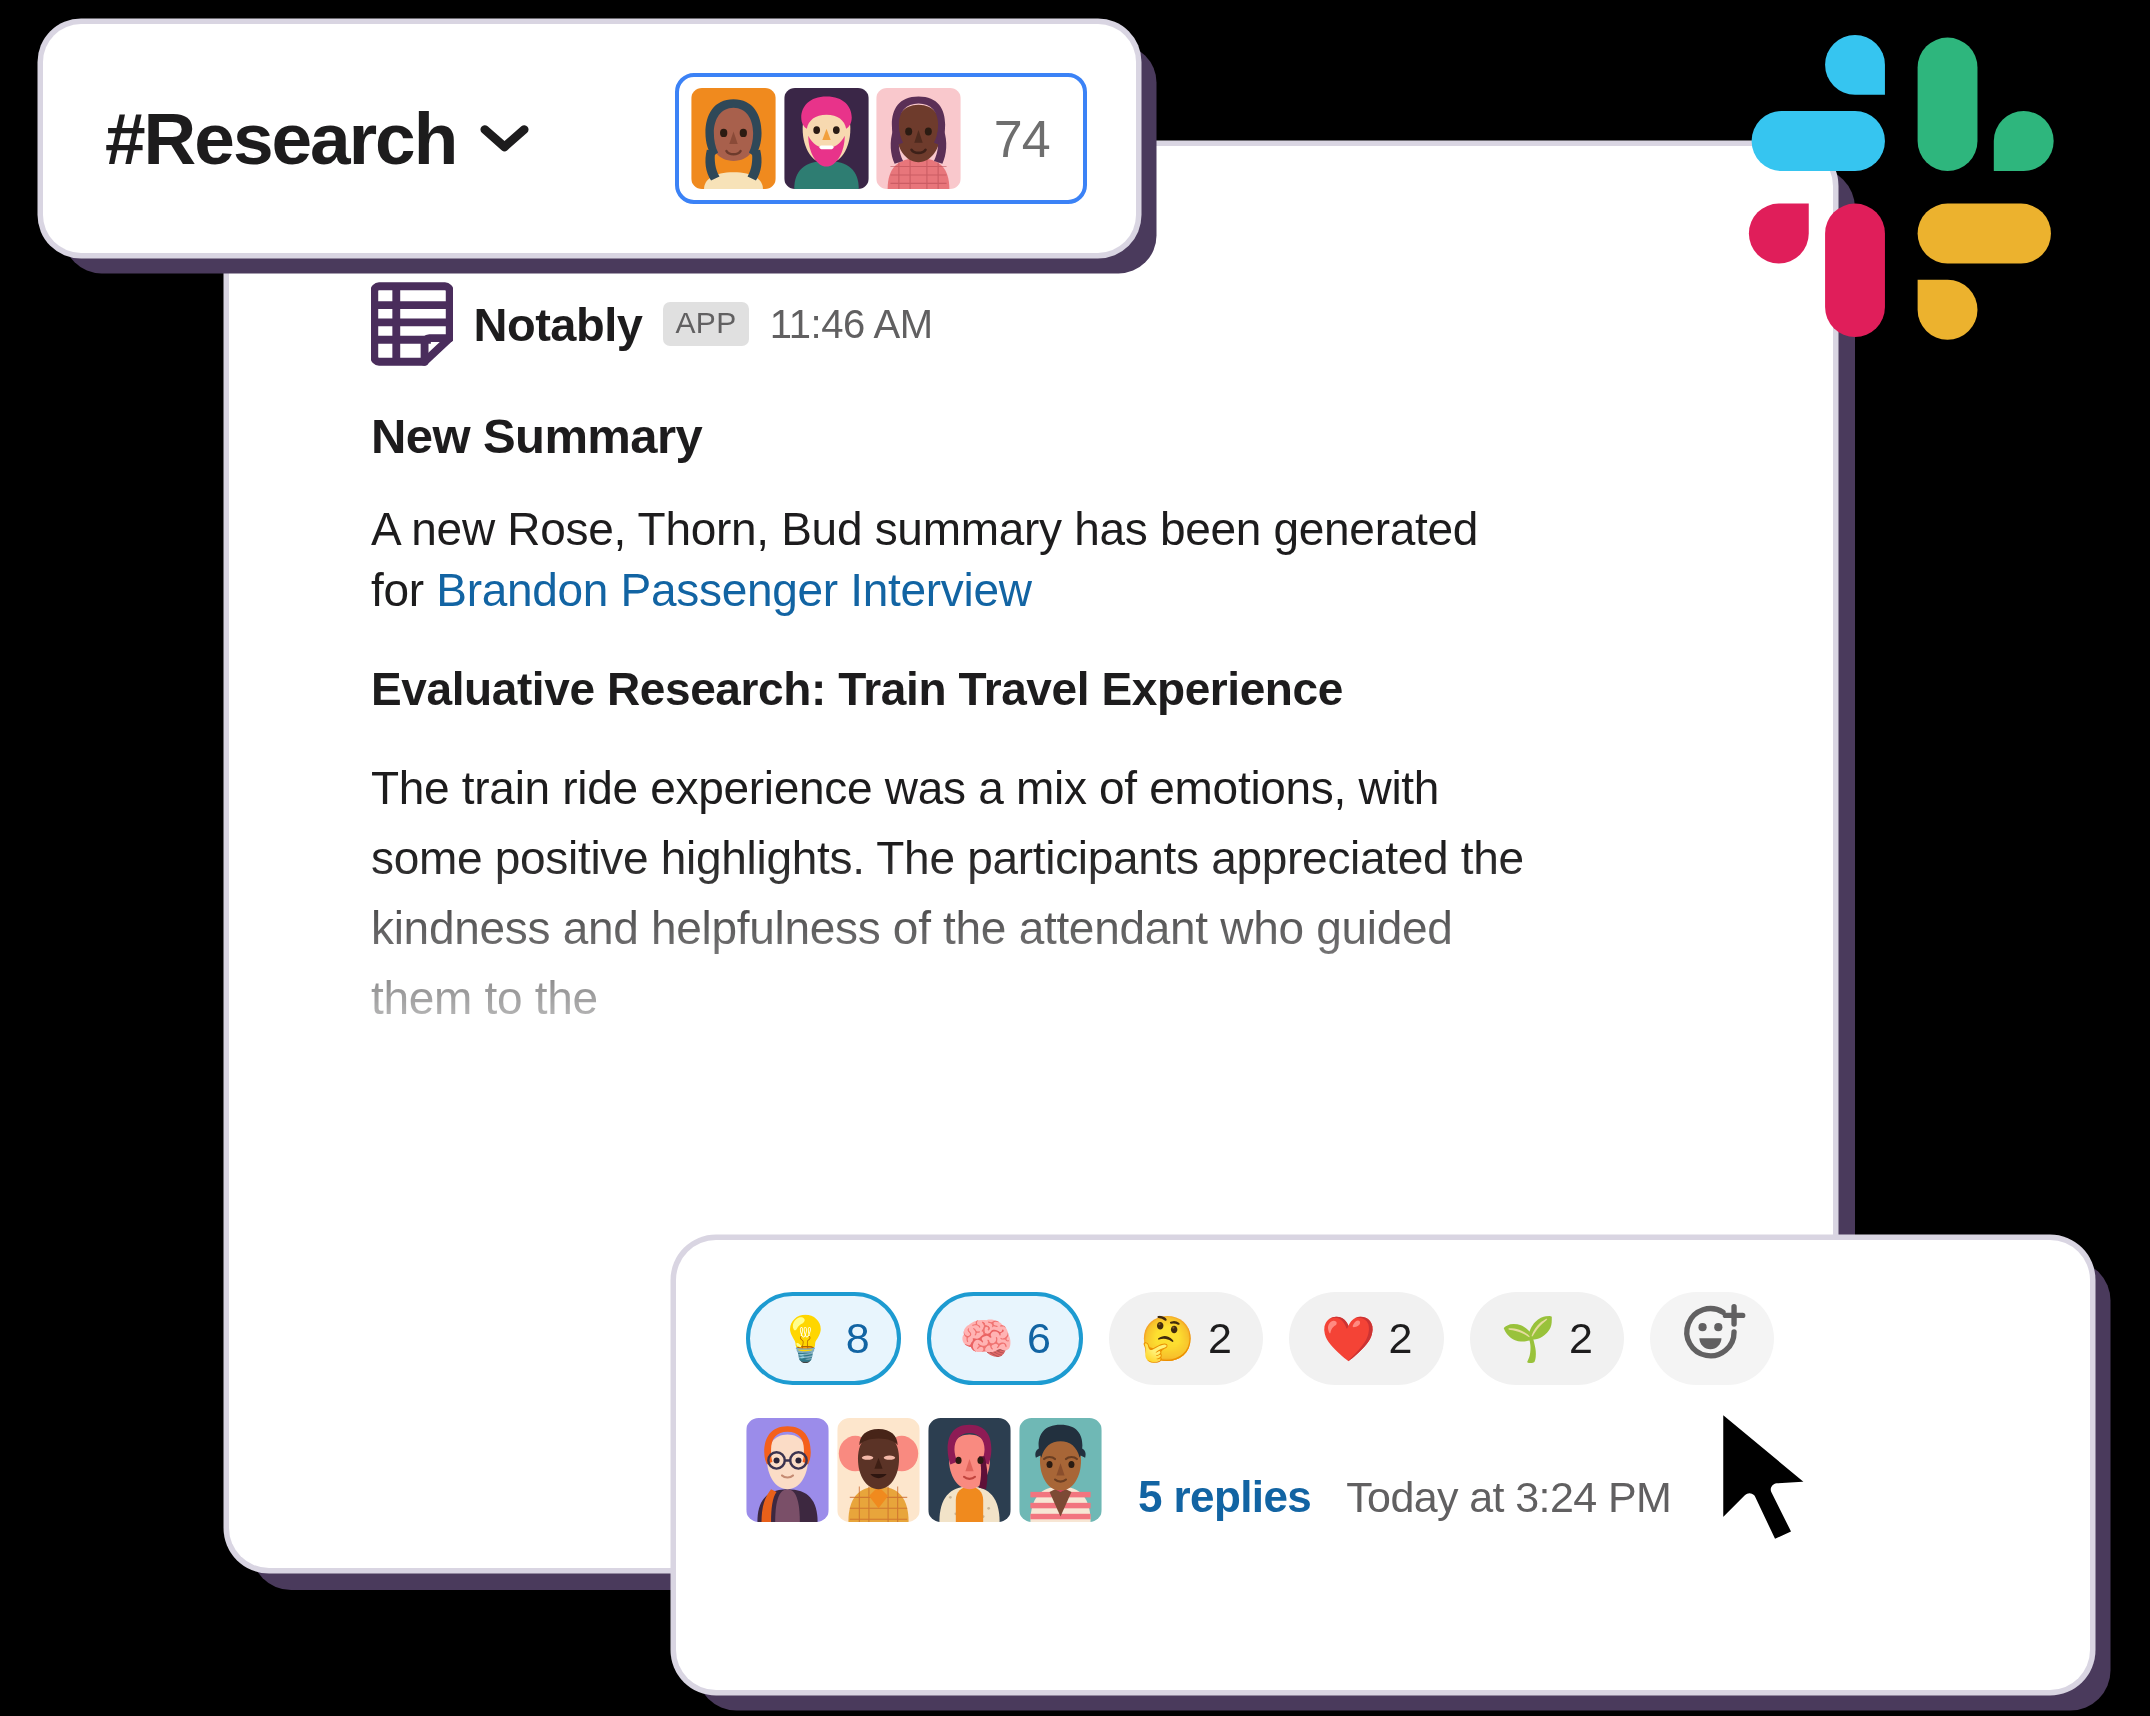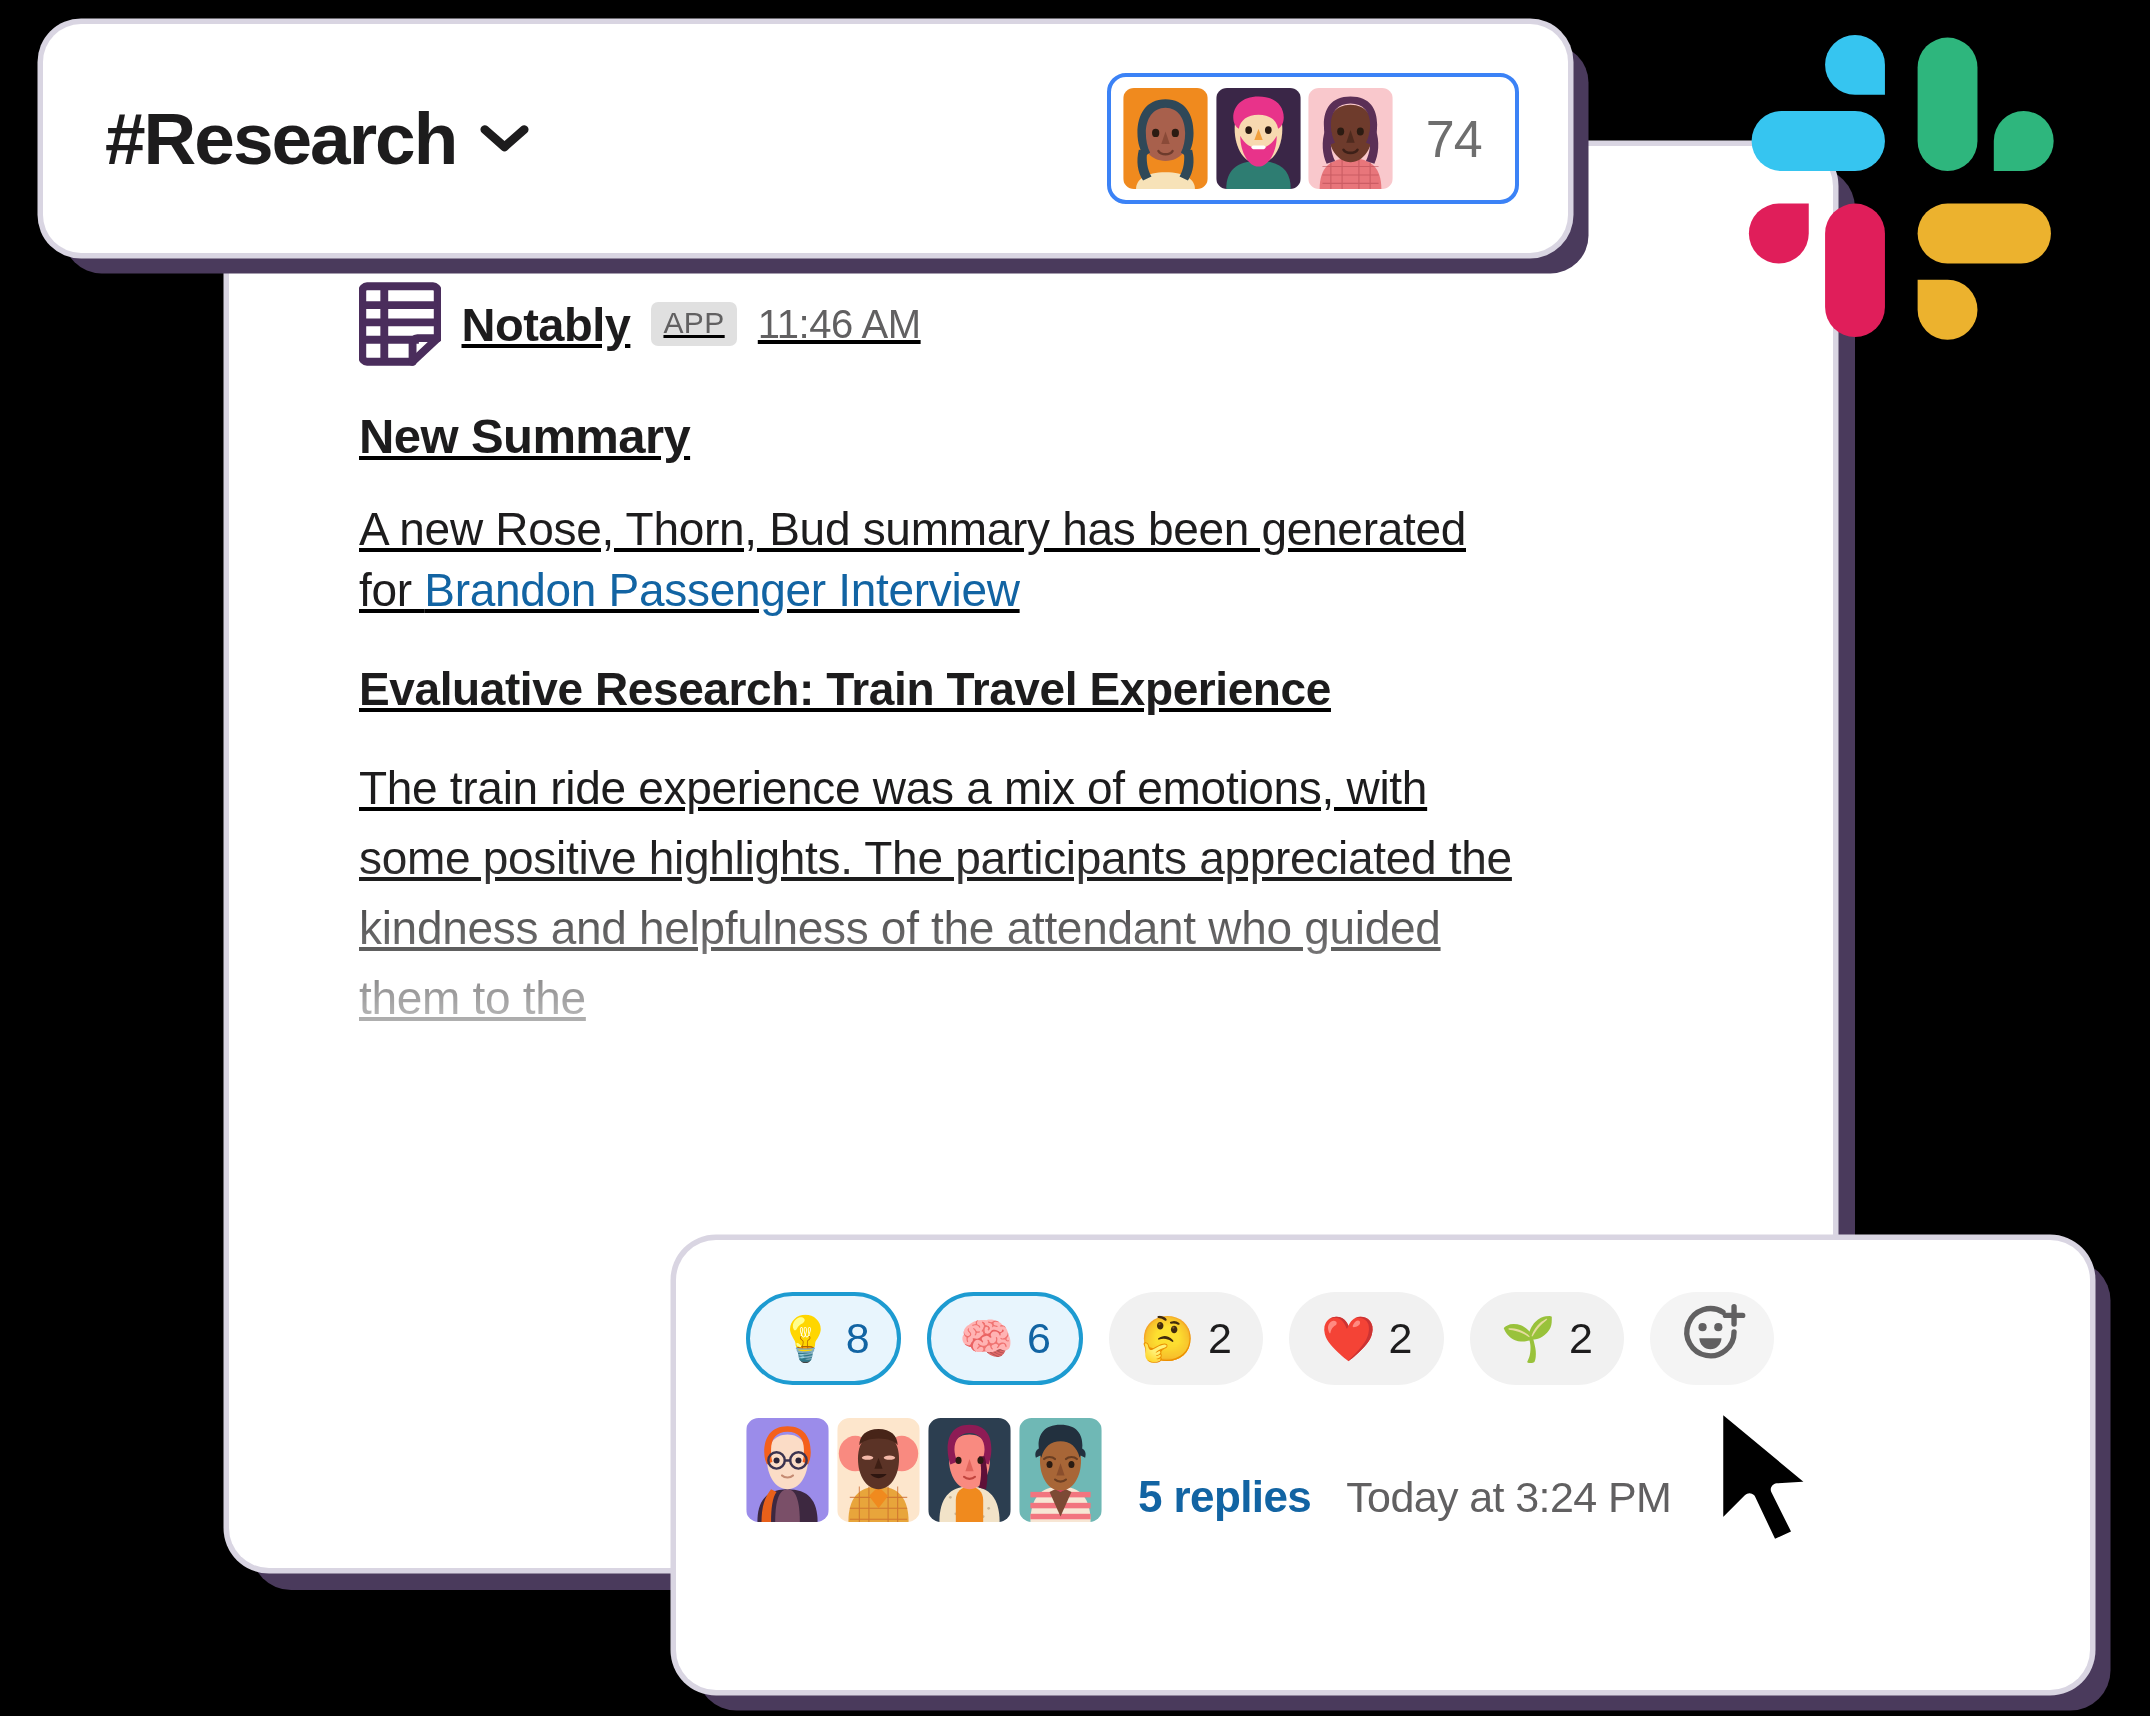--- a/index.html
+++ b/index.html
@@ -20,21 +20,21 @@
   }
 
   
   #main-card {
     left: 229px; top: 146px;
     width: 1604px; height: 1422px;
     border-radius: 40px;
     box-shadow: 0 0 0 5.5px #d9d5e2, 22px 22px 0 0 #4a3a5c;
     overflow: hidden;
   }
-  .msg-wrap { position: absolute; left: 130px; top: 134px; right: 79px; text-decoration: underline; }
+  .msg-wrap { position: absolute; left: 142px; top: 134px; right: 79px; }
 
   .msg-head { display: flex; align-items: center; gap: 20.5px; }
   .notably-icon { width: 82px; height: 88px; flex: 0 0 auto; }
   .app-name {
     font-size: 47px; font-weight: 700; color: #1d1c1d;
     letter-spacing: -0.5px;
   }
   .app-badge {
     background: #e0e0e0; color: #616061;
     font-size: 30px; font-weight: 400;
@@ -72,21 +72,21 @@
         #000 0px, #000 95px, rgba(0,0,0,.62) 198px,
         rgba(0,0,0,.30) 269px, rgba(0,0,0,.06) 332px, transparent 363px);
             mask-image: linear-gradient(to bottom,
         #000 0px, #000 95px, rgba(0,0,0,.62) 198px,
         rgba(0,0,0,.30) 269px, rgba(0,0,0,.06) 332px, transparent 363px);
   }
 
   
   #header-card {
     left: 43px; top: 24px;
-    width: 1525px; height: 229px;
+    width: 1093px; height: 229px;
     border-radius: 38px;
     display: flex; align-items: center;
     padding: 0 49px 0 62px;
     z-index: 5;
   }
   .chan-name {
     font-size: 73px; font-weight: 700; color: #1d1c1d;
     letter-spacing: -2px;
   }
   .chev { margin-left: 24px; display: flex; align-items: center; }

